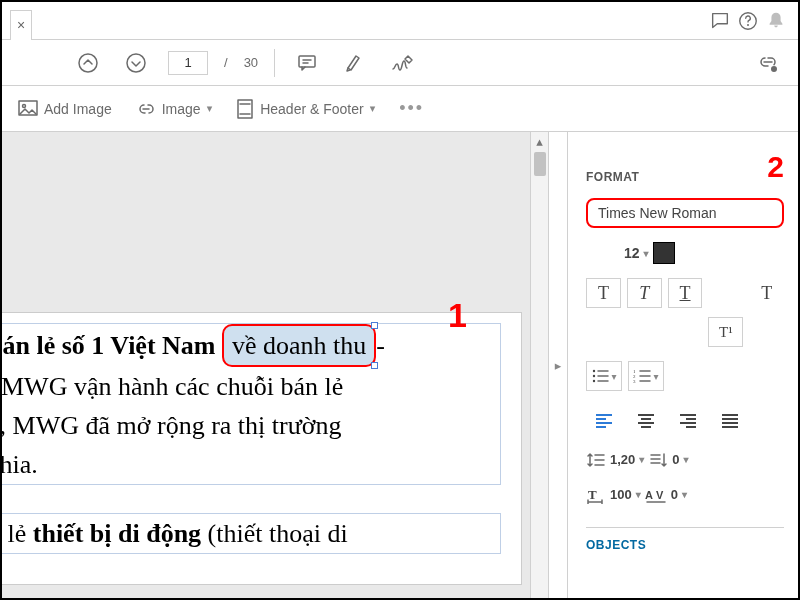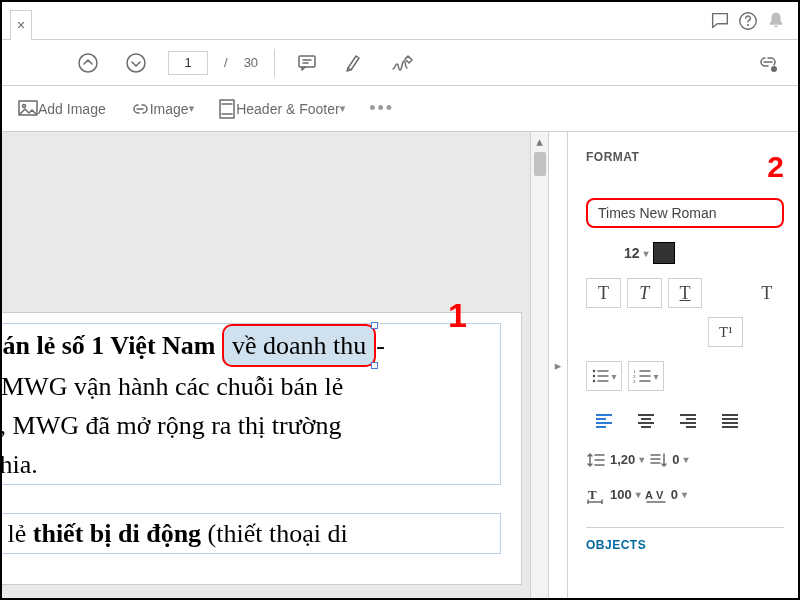--- a/index.html
+++ b/index.html
@@ -67,20 +67,21 @@
     background:var(--bg);
     border-bottom:1px solid var(--border);
     padding:0 10px;
     gap:12px;
     color:var(--icon);
     font-size:14px;
   }
   .toolbar2 .tool-btn {
     display:flex;
     align-items:center;
+    gap:6px;
     padding:4px 6px;
     cursor:pointer;
   }
   .toolbar2 .caret { font-size:11px; color:#888; }
   .main {
     display:flex;
     height:calc(100% - 130px);
     background:#e9e9e9;
   }
   .doc-area {
@@ -141,21 +142,21 @@
     color:#888;cursor:pointer;
   }
   .side-panel {
     width:230px;
     background:var(--bg);
     padding:18px 14px 10px 18px;
     display:flex;flex-direction:column;gap:14px;
     overflow:hidden;
     position:relative;
   }
-  .panel-head { display:flex;align-items:flex-start;justify-content:space-between; }
+  .panel-head { display:flex;align-items:flex-end;justify-content:space-between; }
   .panel-title { font-weight:bold;font-size:12px;letter-spacing:0.5px;color:#555; }
   .annotation-2 { font:900 30px Arial;color:var(--accent-red); }
   .font-select {
     border:2px solid var(--accent-red);
     border-radius:8px;
     padding:5px 10px;
     font-size:14px;
     color:#444;
   }
   .row { display:flex;align-items:center;color:#333;font-weight:bold; }

